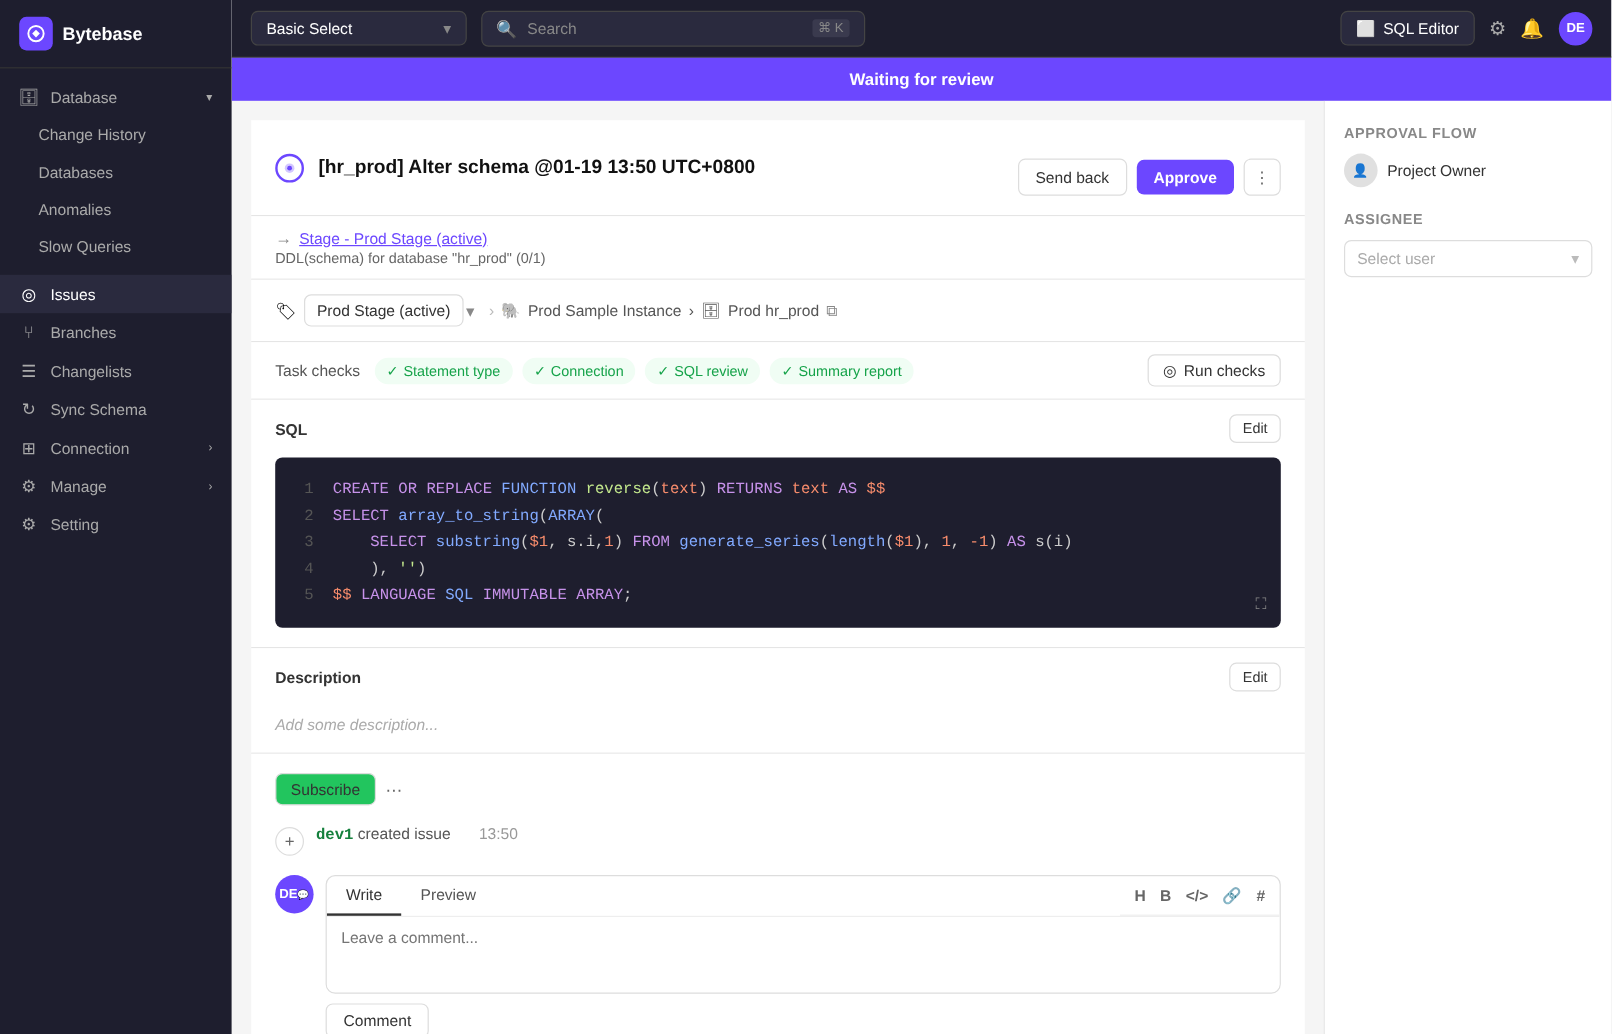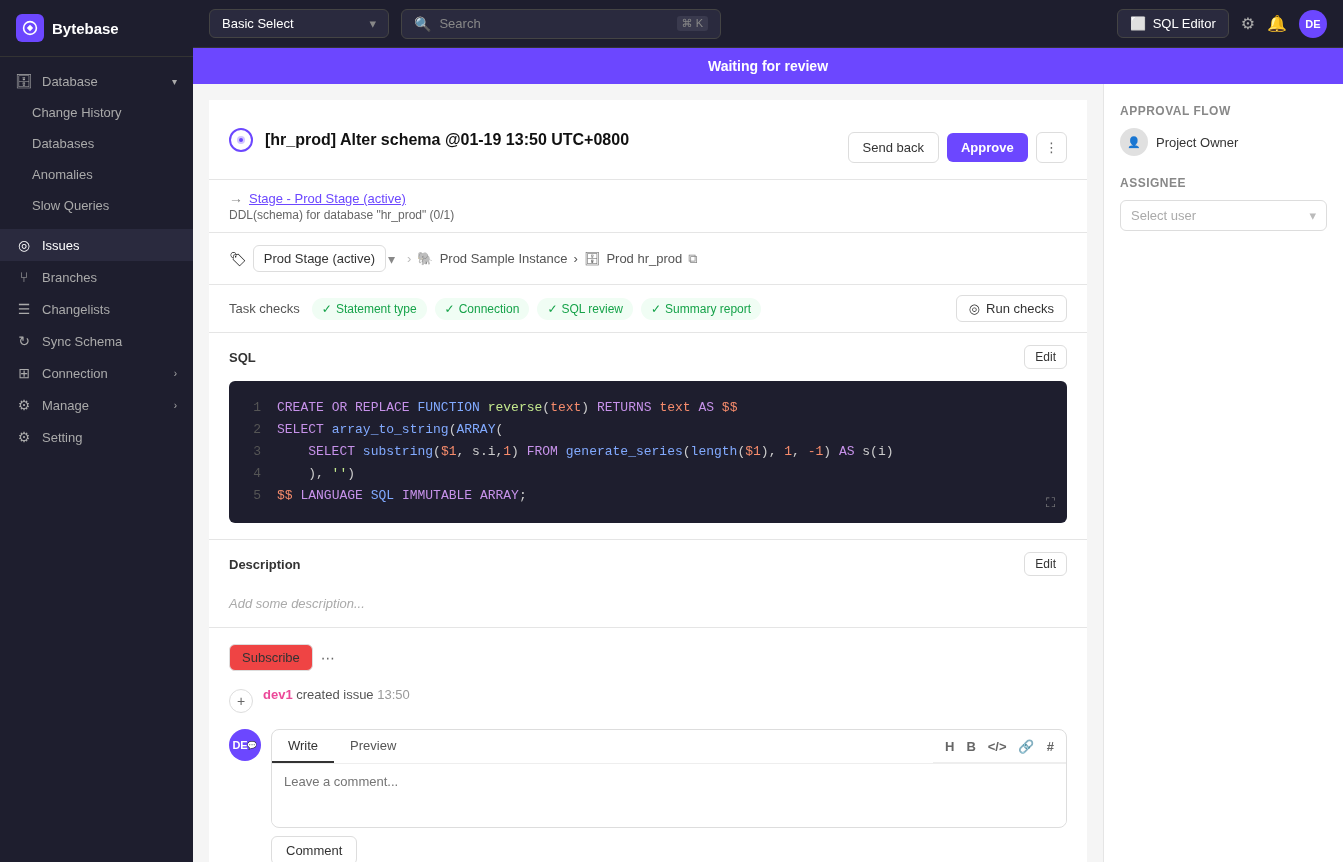--- a/index.html
+++ b/index.html
@@ -96,28 +96,28 @@
     .fn-call { color: #82aaff; }
     .str-val { color: #c3e88d; }
     .expand-icon { position: absolute; bottom: 12px; right: 12px; color: #888; cursor: pointer; }
 
     
     .desc-placeholder { color: #aaa; font-size: 13px; font-style: italic; padding: 8px 20px 16px; }
 
     
     .activity-header { display: flex; align-items: center; padding: 16px 20px 8px; }
     .activity-title { font-size: 14px; font-weight: 600; color: #333; flex: 1; }
-    .subscribe-btn { background: #ef4444; border: 1px solid #ddd; border-radius: 6px; padding: 5px 12px; cursor: pointer; font-size: 13px; color: #333; margin-right: 8px; }
+    .subscribe-btn { background: #22c55e; border: 1px solid #ddd; border-radius: 6px; padding: 5px 12px; cursor: pointer; font-size: 13px; color: #333; margin-right: 8px; }
     .activity-more { color: #666; cursor: pointer; }
 
     .activity-item { display: flex; align-items: flex-start; gap: 10px; padding: 8px 20px; }
     .activity-add { width: 24px; height: 24px; border: 1px solid #ddd; border-radius: 50%; display: flex; align-items: center; justify-content: center; font-size: 14px; color: #666; flex-shrink: 0; margin-top: 2px; }
     .activity-text { font-size: 13px; color: #555; }
-    .activity-user { font-weight: 600; color: #ec4899; }
-    .activity-time { color: #999; }
+    .activity-user { font-weight: 600; color: #15803d; font-family: Liberation Mono, monospace; }
+    .activity-time { color: #999; margin-left: 20px; }
 
     
     .comment-area { padding: 8px 20px 20px; }
     .comment-input-wrap { display: flex; gap: 10px; }
     .comment-avatar { width: 32px; height: 32px; background: #6c47ff; border-radius: 50%; display: flex; align-items: center; justify-content: center; color: white; font-size: 11px; font-weight: bold; flex-shrink: 0; }
     .comment-editor { flex: 1; border: 1px solid #ddd; border-radius: 8px; overflow: hidden; }
     .comment-tabs { display: flex; gap: 0; border-bottom: 1px solid #eee; }
     .comment-tab { padding: 8px 16px; font-size: 13px; cursor: pointer; color: #555; border-bottom: 2px solid transparent; }
     .comment-tab.active { color: #333; border-bottom: 2px solid #333; font-weight: 500; }
     .comment-toolbar { display: flex; align-items: center; gap: 12px; padding: 6px 12px; border-bottom: 1px solid #eee; justify-content: flex-end; }

